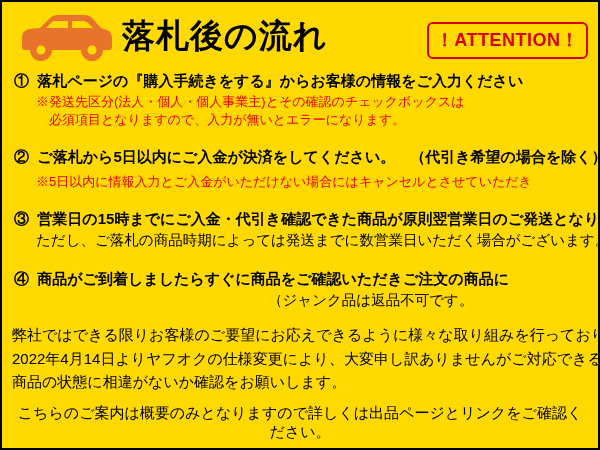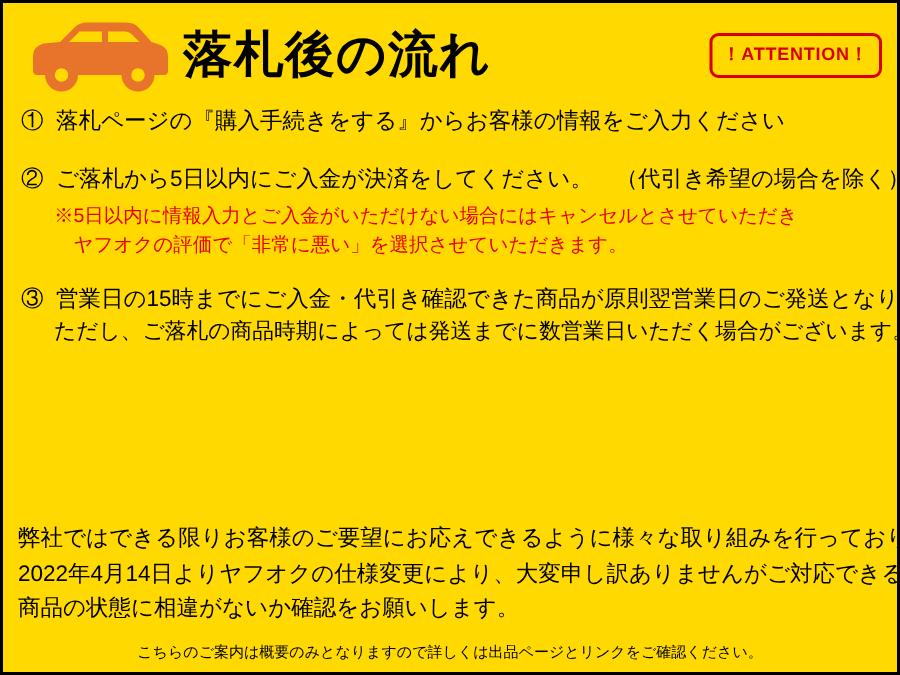--- a/index.html
+++ b/index.html
@@ -50,21 +50,21 @@
   }
 
   .attention {
     position: absolute;
     right: 10px;
     top: 20px;
     border: 2px solid #d80000;
     border-radius: 6px;
     color: #d80000;
     font-weight: bold;
-    font-size: 12px;
+    font-size: 18px;
     padding: 4px 7px 5px;
     letter-spacing: 0.5px;
     white-space: nowrap;
     background: transparent;
   }
 
   
   .content {
     padding: 0 12px;
   }
@@ -72,21 +72,21 @@
     margin-bottom: 7px;
   }
   .line {
     font-size: 14.5px;
     line-height: 1.5;
     color: #000;
     white-space: nowrap;
   }
   .line.num {
     font-size: 15px;
-    font-weight: normal;
+    font-weight: bold;
   }
   .line.red {
     color: #e60000;
     font-size: 13px;
     line-height: 1.45;
   }
   .line.indent1 { padding-left: 22px; }
   .line.indent-red { padding-left: 22px; }
   .line.indent-red2 { padding-left: 35px; }
 
@@ -102,21 +102,21 @@
     padding: 0 10px 6px 10px;
   }
   .footer .fline {
     font-size: 15px;
     line-height: 1.55;
     color: #000;
     white-space: nowrap;
   }
   .footer-last {
     text-align: center;
-    font-size: 10px;
+    font-size: 15px;
     margin-top: 11px;
     color: #000;
   }
 </style>
 </head>
 <body>
 
 <div id="page">
 
   <div class="header">
@@ -135,47 +135,53 @@
     <div class="attention">！ATTENTION！</div>
   </div>
 
   <div class="content">
 
     <div class="item">
       <div class="line num">
         <span>①</span>
         <span>&nbsp;</span><span>落札ページの『購入手続きをする』からお客様の情報をご入力ください</span>
       </div>
+      <div class="line red indent-red">※発送先区分(法人・個人・個人事業主)とその確認のチェックボックスは</div>
+      <div class="line red indent-red2">必須項目となりますので、入力が無いとエラーになります。</div>
     </div>
 
     <div class="gap-med"></div>
 
     <div class="item">
       <div class="line num">
         <span>②</span>
         <span>&nbsp;</span><span>ご落札から5日以内にご入金が決済をしてください。　（代引き希望の場合を除く）</span>
       </div>
       <div class="gap-small"></div>
       <div class="line red indent-red">※5日以内に情報入力とご入金がいただけない場合にはキャンセルとさせていただき</div>
-      <div class="line red indent-red2">ヤフオクの評価で「非常に悪い」を選択させていただきます。</div>
     </div>
 
     <div class="gap-med"></div>
 
     <div class="item">
       <div class="line num">
         <span>③</span>
         <span>&nbsp;</span><span>営業日の15時までにご入金・代引き確認できた商品が原則翌営業日のご発送となります。</span>
       </div>
       <div class="line indent1">ただし、ご落札の商品時期によっては発送までに数営業日いただく場合がございます。</div>
     </div>
 
     <div class="gap-med"></div>
 
     <div class="item">
+      <div class="line num">
+        <span>④</span>
+        <span>&nbsp;</span><span>商品がご到着しましたらすぐに商品をご確認いただきご注文の商品に</span>
+      </div>
+      <div class="line indent1">　　　　　　　　　　　　　　　　（ジャンク品は返品不可です。</div>
     </div>
 
   </div>
 
   <div class="footer">
     <div class="fline">弊社ではできる限りお客様のご要望にお応えできるように様々な取り組みを行っておりましたが</div>
     <div class="fline">2022年4月14日よりヤフオクの仕様変更により、大変申し訳ありませんがご対応できることが減少します。</div>
     <div class="fline">商品の状態に相違がないか確認をお願いします。</div>
     <div class="footer-last">こちらのご案内は概要のみとなりますので詳しくは出品ページとリンクをご確認ください。</div>
   </div>

